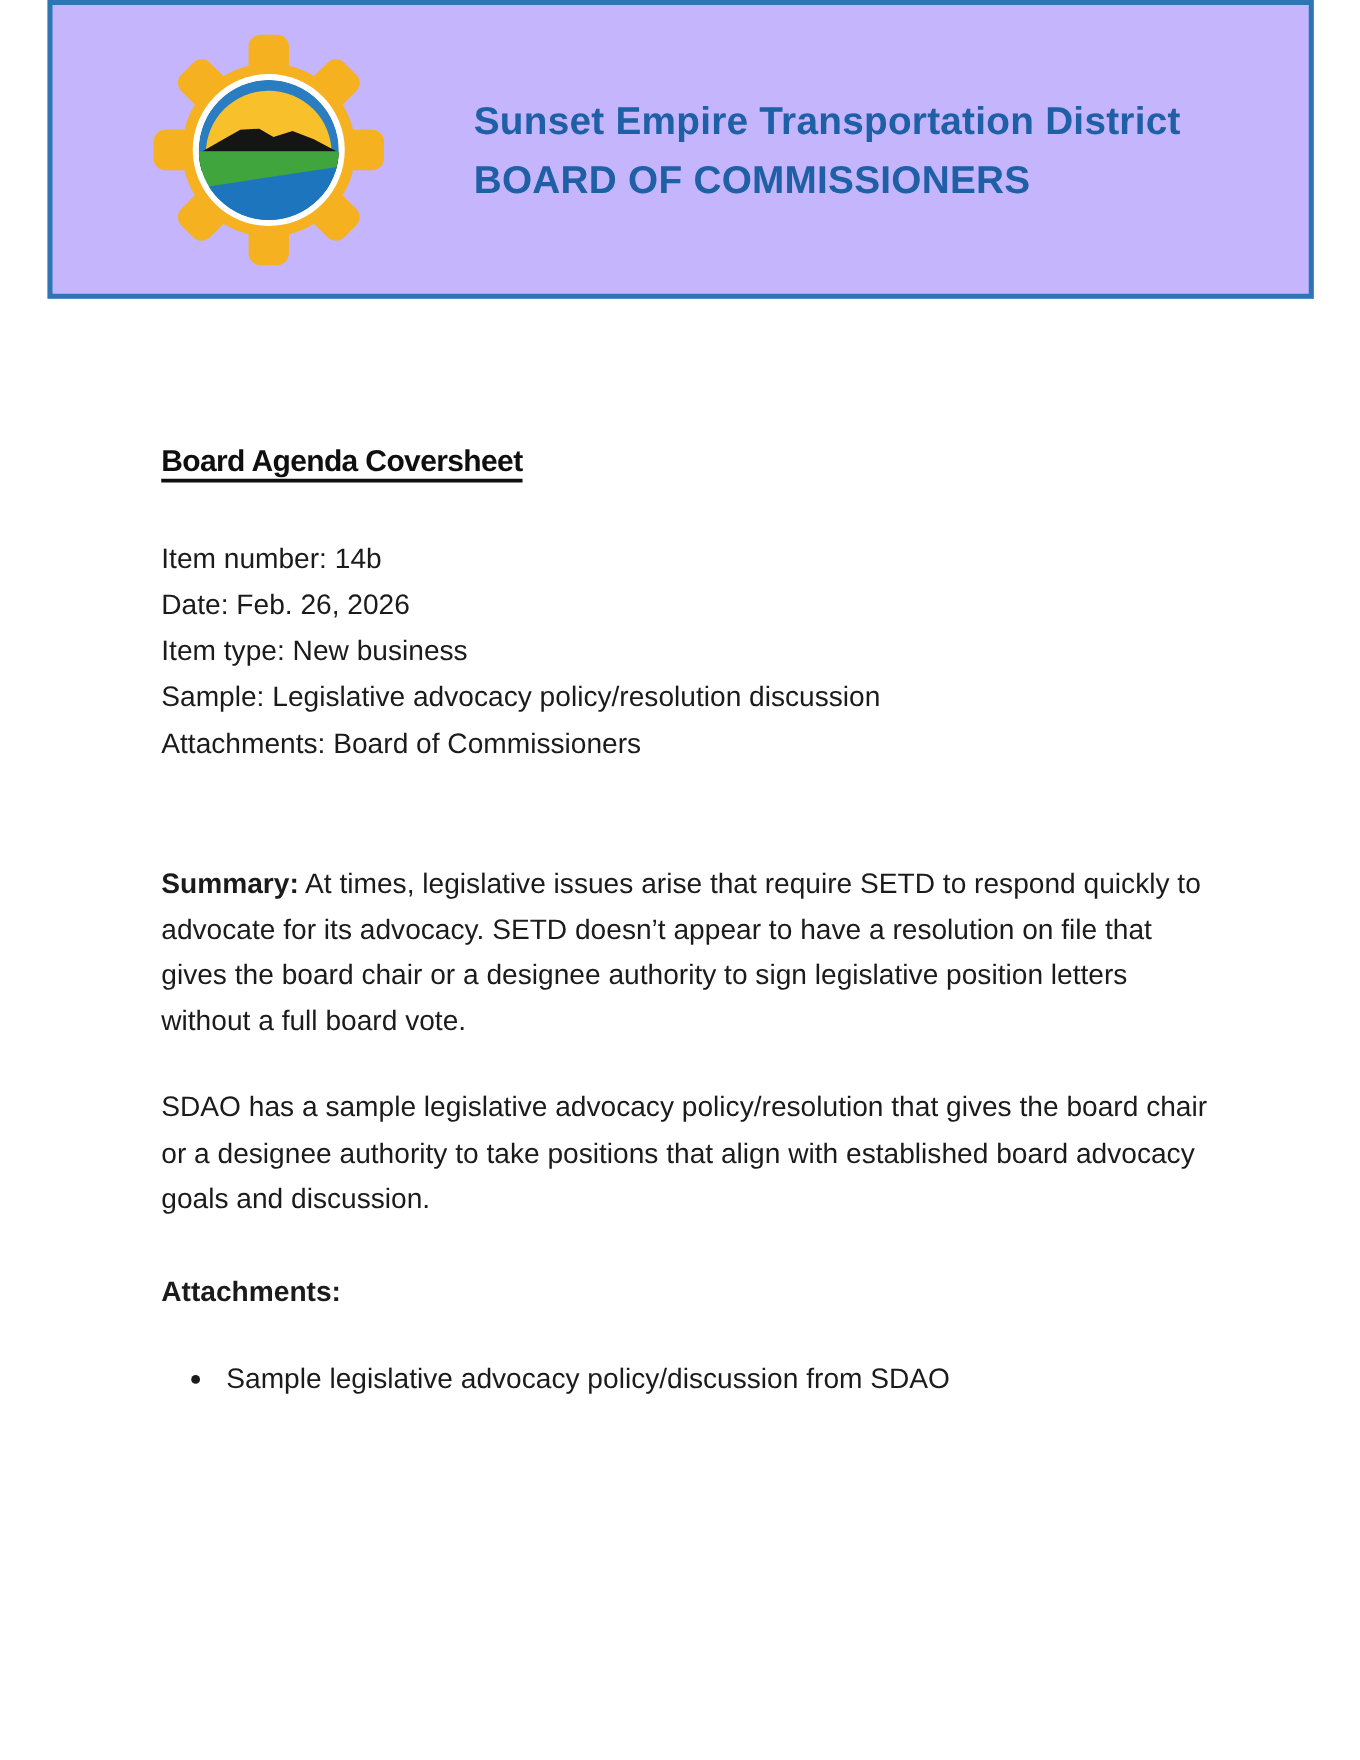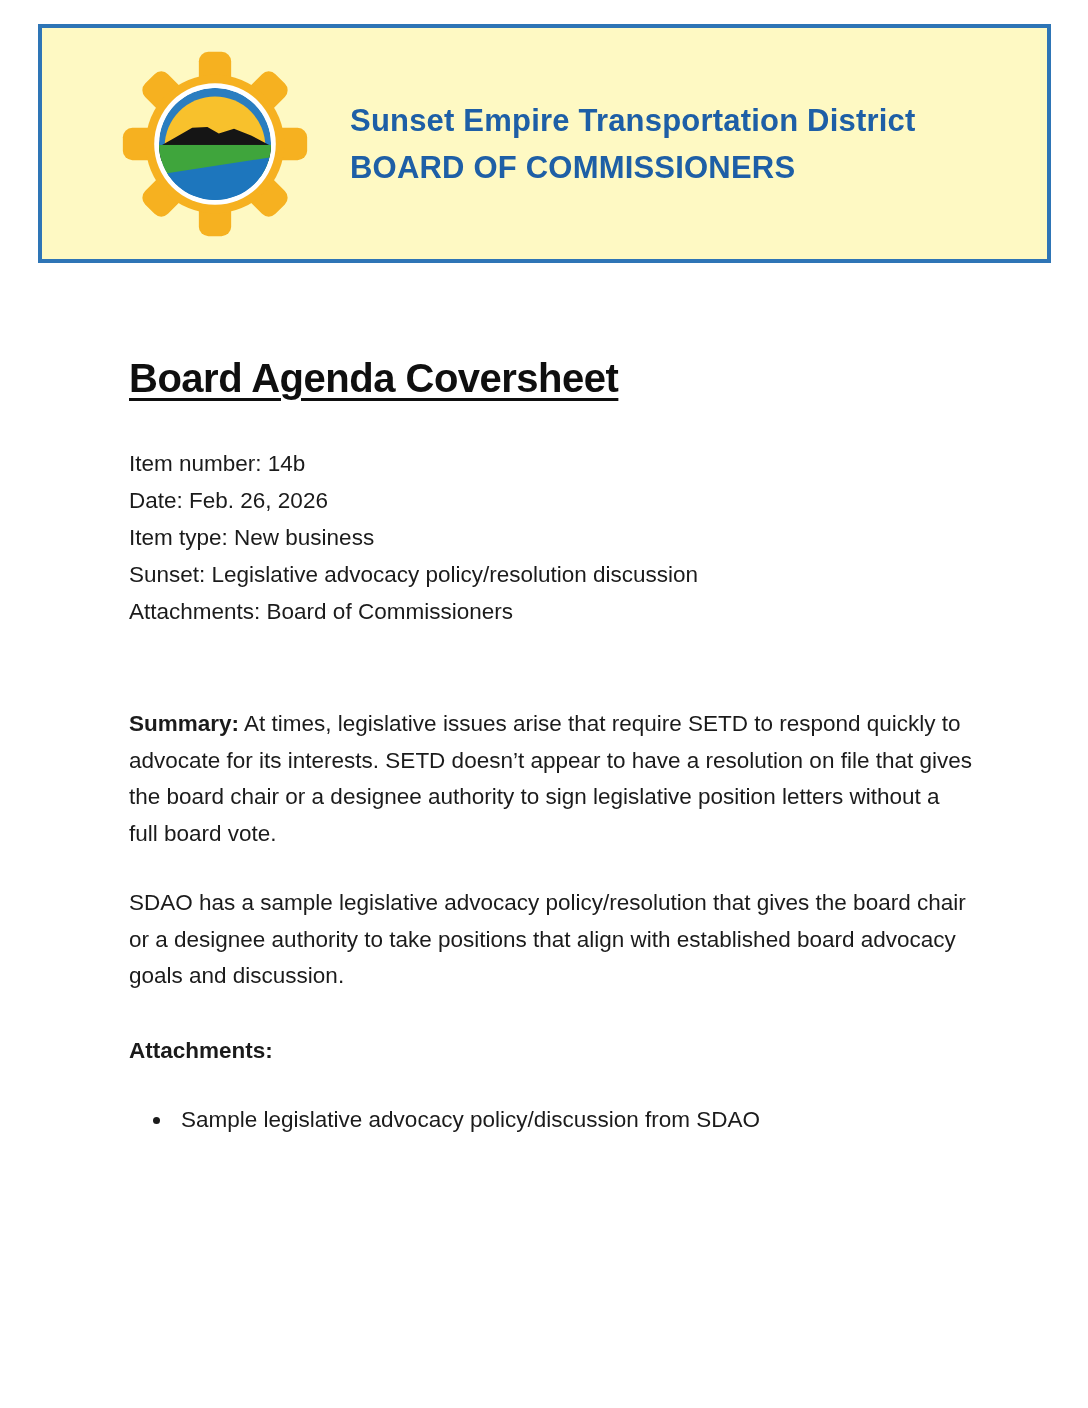--- a/index.html
+++ b/index.html
@@ -7,26 +7,27 @@
     width: 1088px; height: 1408px;
     font-family: "Liberation Sans", sans-serif;
     color: #1b1b1b;
     position: relative;
   }
 
   
   .header-box {
     box-sizing: border-box;
     position: absolute;
-    left: 38px; top: 24px;
+    left: 38px; top: 0;
     width: 1013px; height: 239px;
     border: 4px solid #2e75b6;
-    background: #fef9c3;
+    background: #c4b5fd;
     display: flex;
     align-items: center;
+    gap: 29px;
   }
   .logo-wrap {
     width: 190px; height: 190px;
     margin-left: 78px;
     flex: 0 0 auto;
   }
   .logo-wrap svg { width: 100%; height: 100%; display: block; }
   .header-titles {
     margin-left: 40px;
     line-height: 47px;
@@ -37,21 +38,21 @@
   }
 
   
   .doc {
     position: absolute;
     left: 129px; top: 253px;
     width: 850px;
   }
   .doc-title {
     margin: 103px 0 0 0;
-    font-size: 40px;
+    font-size: 24px;
     font-weight: 700;
     color: #0f0f0f;
     letter-spacing: -0.5px;
   }
   .doc-title .underlined {
     text-decoration: underline;
     text-decoration-thickness: 3px;
     text-underline-offset: 6px;
   }
 
@@ -154,32 +155,32 @@
     </div>
     <div class="field-row">
       <span class="field-label">Date:</span>
       <span class="field-value">Feb. 26, 2026</span>
     </div>
     <div class="field-row">
       <span class="field-label">Item type:</span>
       <span class="field-value">New business</span>
     </div>
     <div class="field-row">
-      <span class="field-label">Sunset:</span>
+      <span class="field-label">Sample:</span>
       <span class="field-value">Legislative advocacy policy/resolution discussion</span>
     </div>
     <div class="field-row">
       <span class="field-label">Attachments:</span>
       <span class="field-value">Board of Commissioners</span>
     </div>
   </div>
 
   <p class="para summary">
     <span class="para-label">Summary:</span>
-    <span>At times, legislative issues arise that require SETD to respond quickly to advocate for its interests. SETD doesn’t appear to have a resolution on file that gives the board chair or a designee authority to sign legislative position letters without a full board vote.</span>
+    <span>At times, legislative issues arise that require SETD to respond quickly to advocate for its advocacy. SETD doesn’t appear to have a resolution on file that gives the board chair or a designee authority to sign legislative position letters without a full board vote.</span>
   </p>
 
   <p class="para second">SDAO has a sample legislative advocacy policy/resolution that gives the board chair or a designee authority to take positions that align with established board advocacy goals and discussion.</p>
 
   <p class="attachments-heading">Attachments:</p>
 
   <ul class="attachments-list">
     <li>Sample legislative advocacy policy/discussion from SDAO</li>
   </ul>
 

